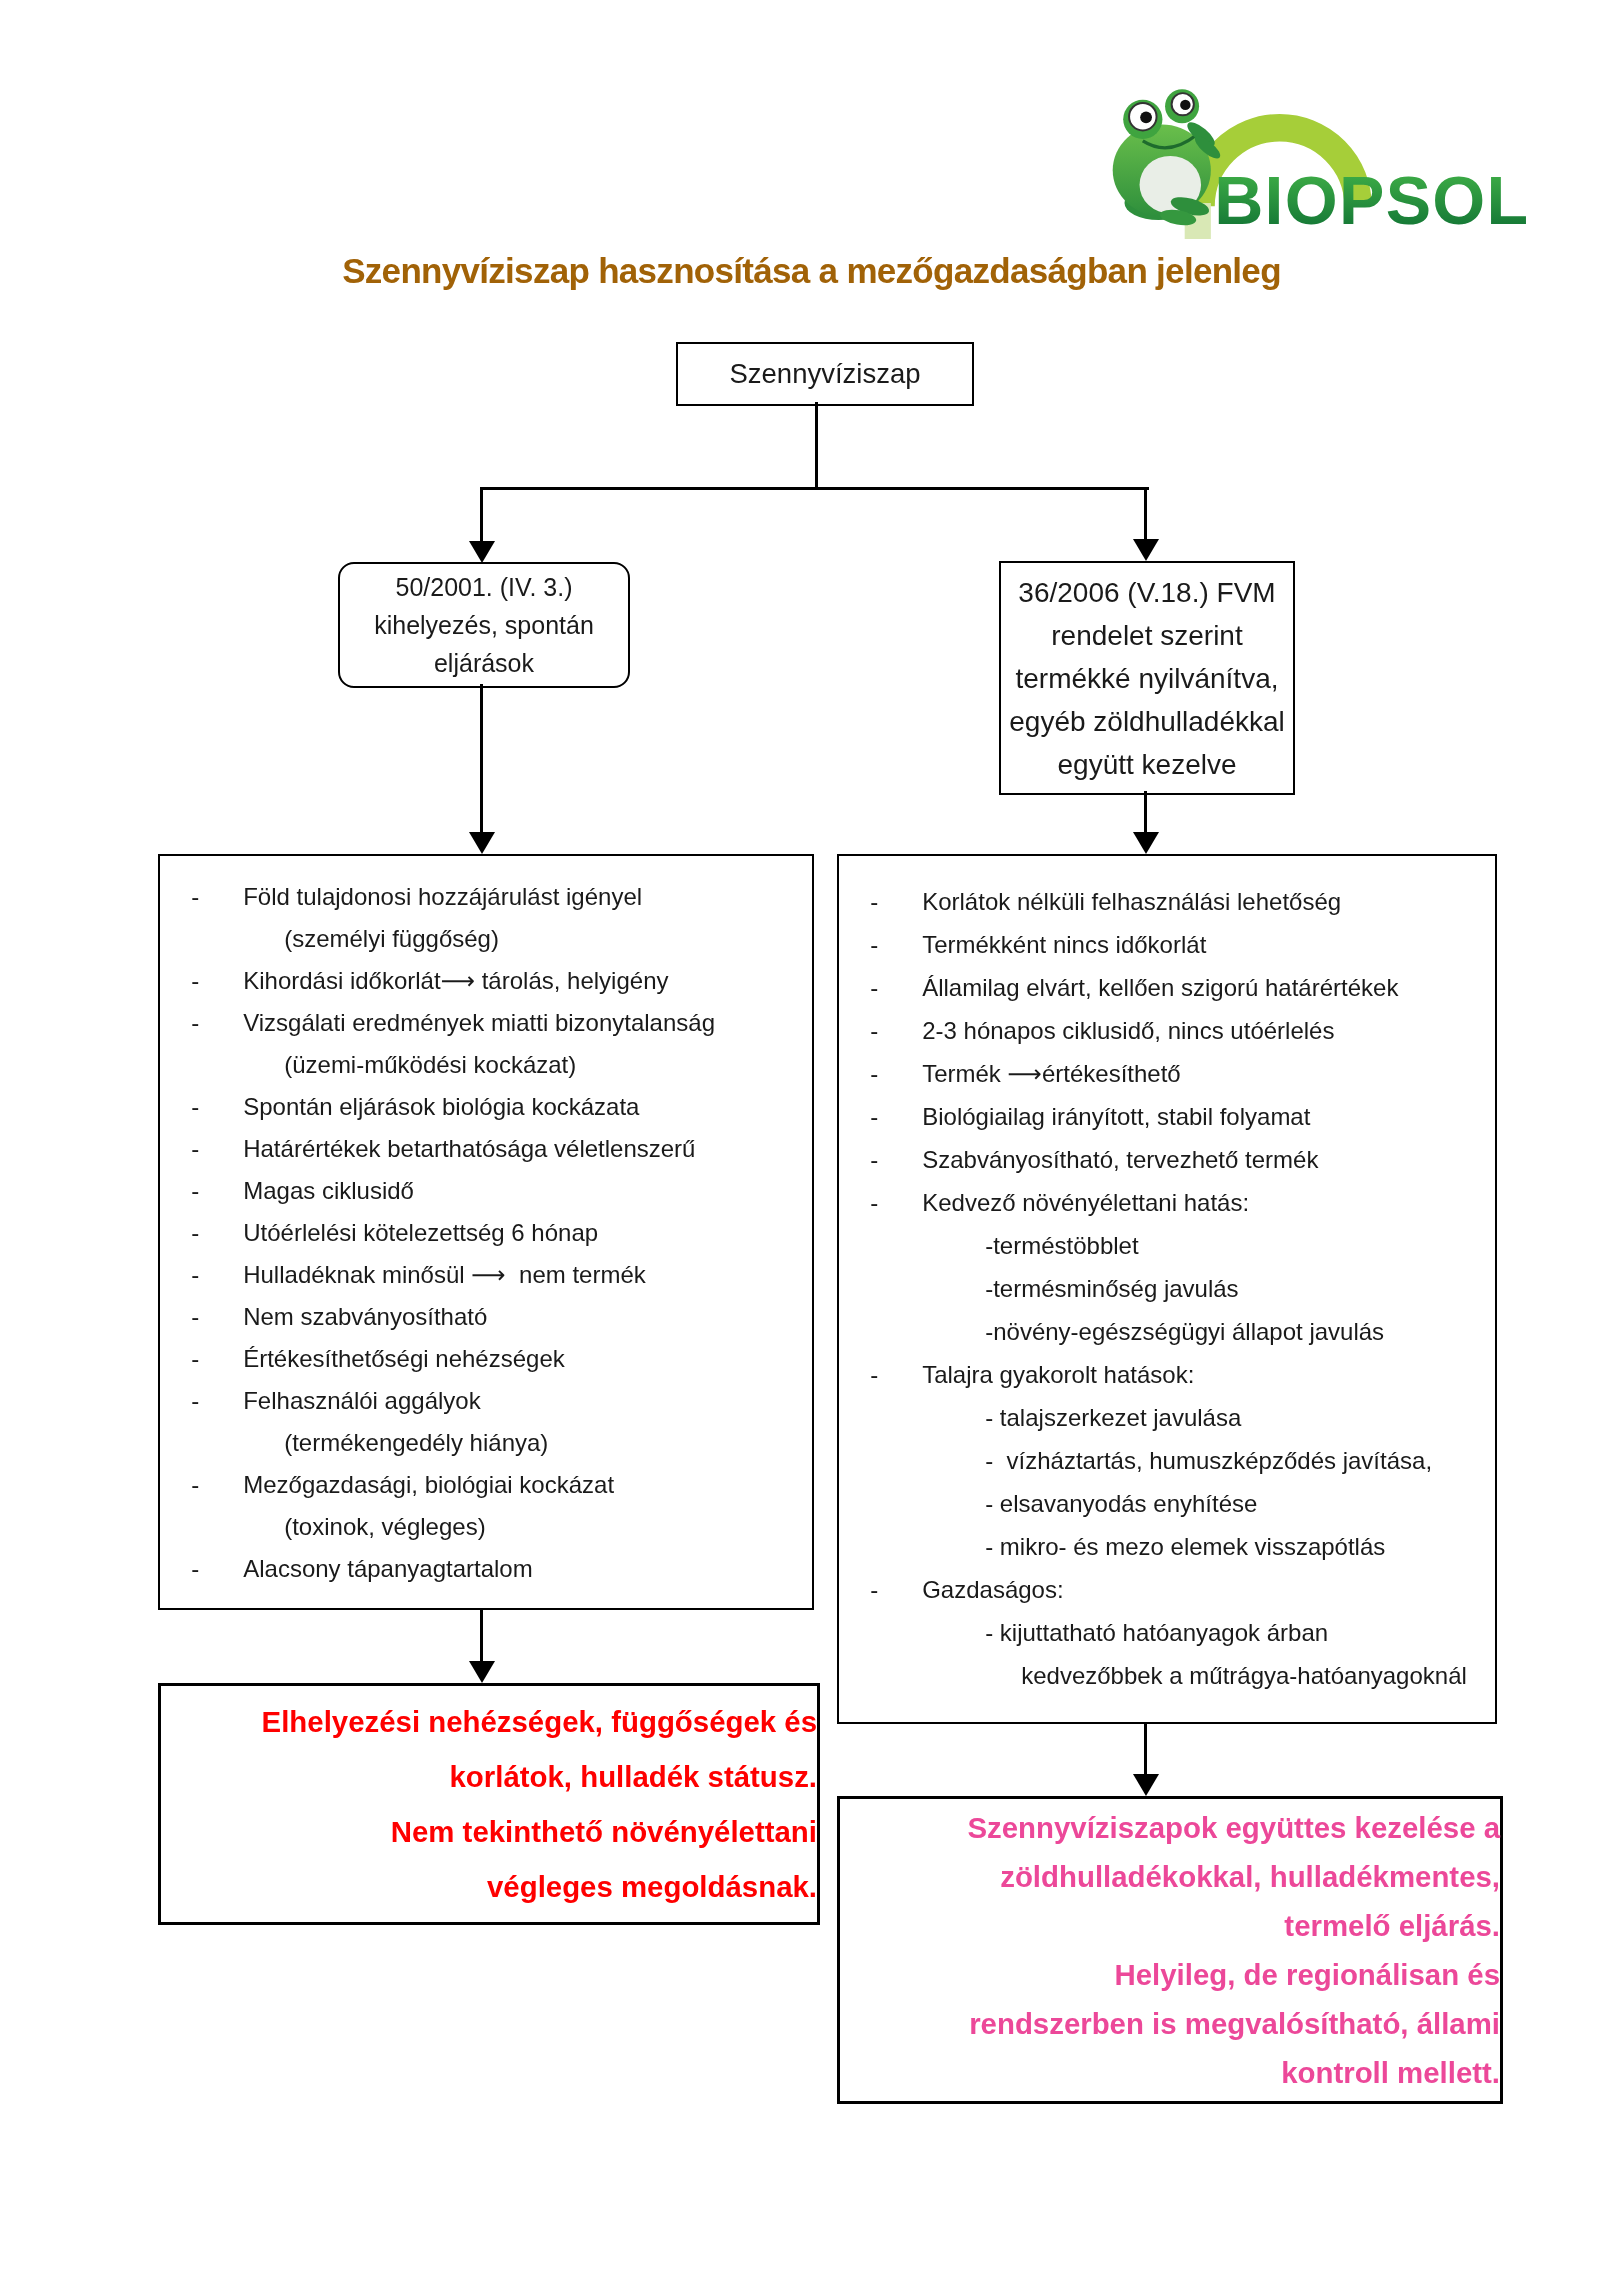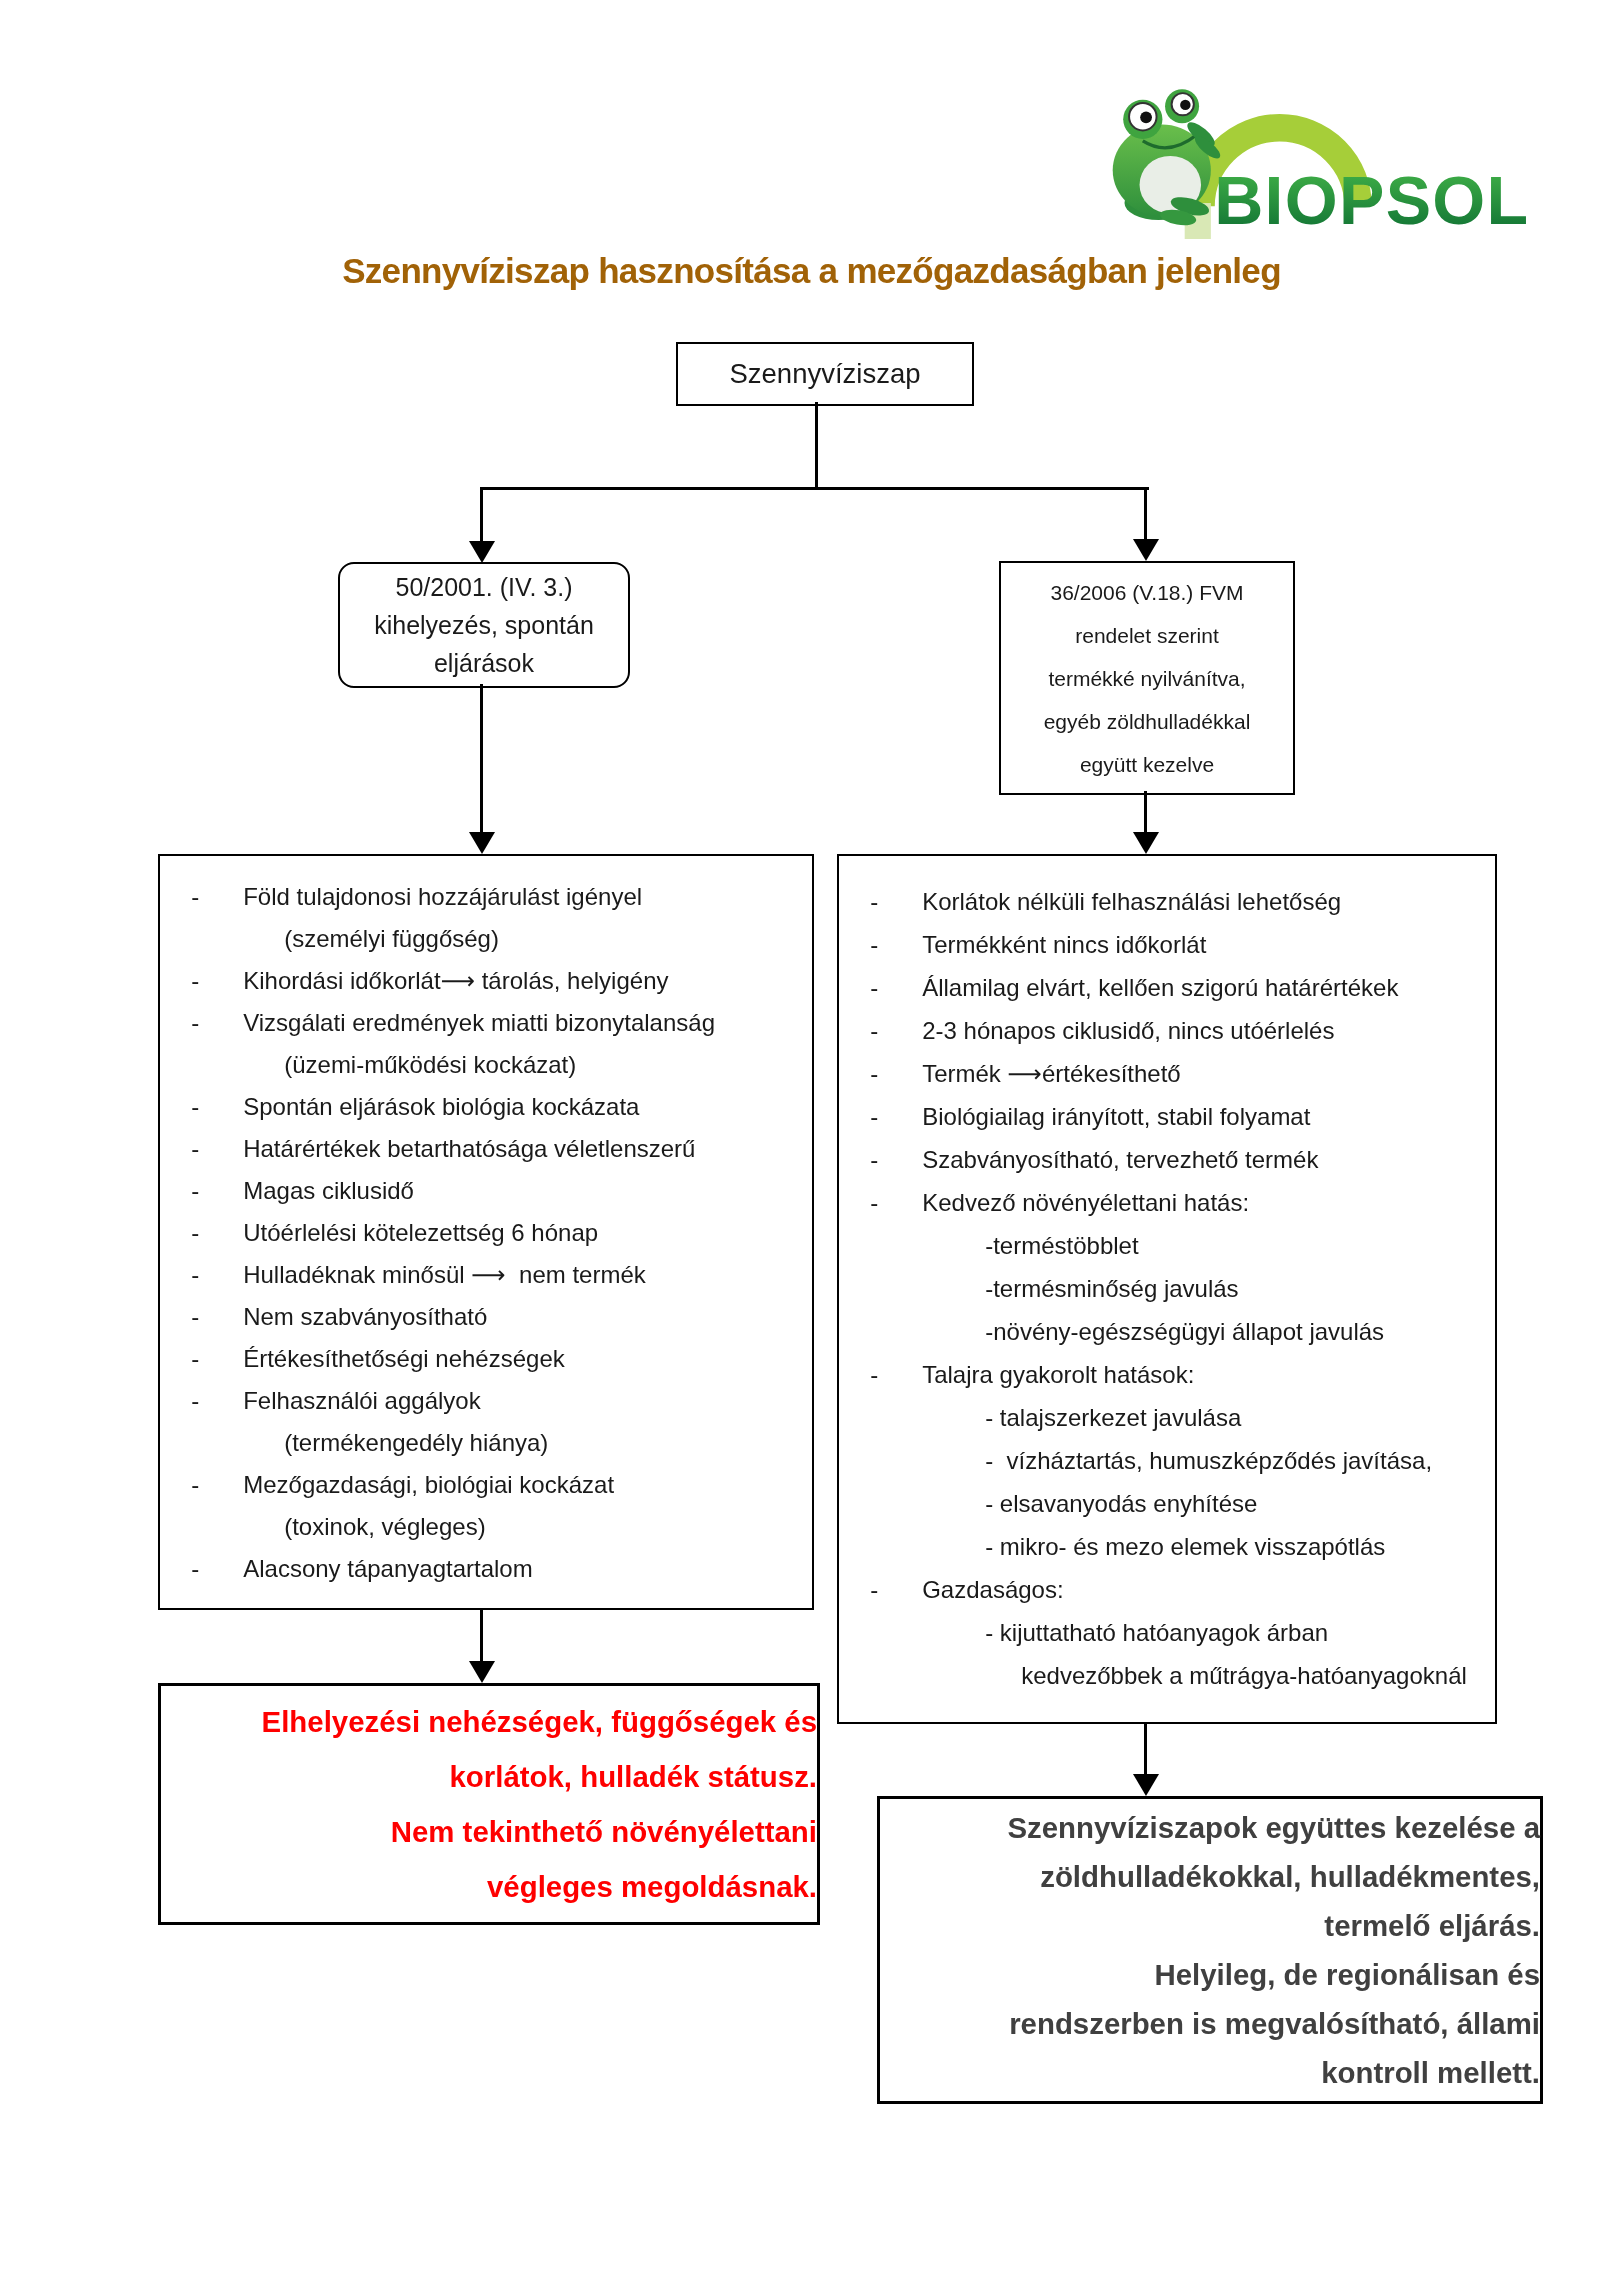--- a/index.html
+++ b/index.html
@@ -19,21 +19,21 @@
   }
 
   
   .fbox{
     position:absolute;background:#fff;border:2.6px solid #000;
     display:flex;flex-direction:column;align-items:center;justify-content:center;
     text-align:center;
   }
   #root-box{left:676px;top:342px;width:294px;height:60px;font-size:27.5px;}
   #left-branch{left:338px;top:562px;width:288px;height:122px;font-size:25px;line-height:38px;border-radius:16px;}
-  #right-branch{left:999px;top:561px;width:292px;height:230px;font-size:21px;line-height:43px;}
+  #right-branch{left:999px;top:561px;width:292px;height:230px;font-size:28px;line-height:43px;}
 
   .list-box{
     position:absolute;background:#fff;border:2.6px solid #000;
     box-sizing:border-box;
   }
   #left-list{left:158px;top:854px;width:656px;height:756px;padding:19.6px 18.3px 0 26px;}
   #right-list{left:837px;top:854px;width:660px;height:870px;padding:23.6px 15.7px 0 26px;}
   #left-list .line{line-height:42px;}
   #right-list .line{line-height:43px;}
   .line{display:flex;font-size:24px;}
@@ -332,21 +332,21 @@
 <div class="arrowhead" style="left:1133px;top:1774px;"></div>
 
 <div class="conclusion" id="left-conclusion" style="color: rgb(254, 0, 0);">
 
 <div class="cline">Elhelyezési nehézségek, függőségek és</div>
     <div class="cline">korlátok, hulladék státusz.</div>
     <div class="cline">Nem tekinthető növényélettani</div>
     <div class="cline">végleges megoldásnak.</div>
   </div>
 
-<div class="conclusion" id="right-conclusion" style="color: #404040; margin-left: 40px;">
+<div class="conclusion" id="right-conclusion" style="color: #ec4899;">
 
 <div class="cline">Szennyvíziszapok együttes kezelése a</div>
     <div class="cline">zöldhulladékokkal, hulladékmentes,</div>
     <div class="cline">termelő eljárás.</div>
     <div class="cline">Helyileg, de regionálisan és</div>
     <div class="cline">rendszerben is megvalósítható, állami</div>
     <div class="cline">kontroll mellett.</div>
   </div>
 
 

